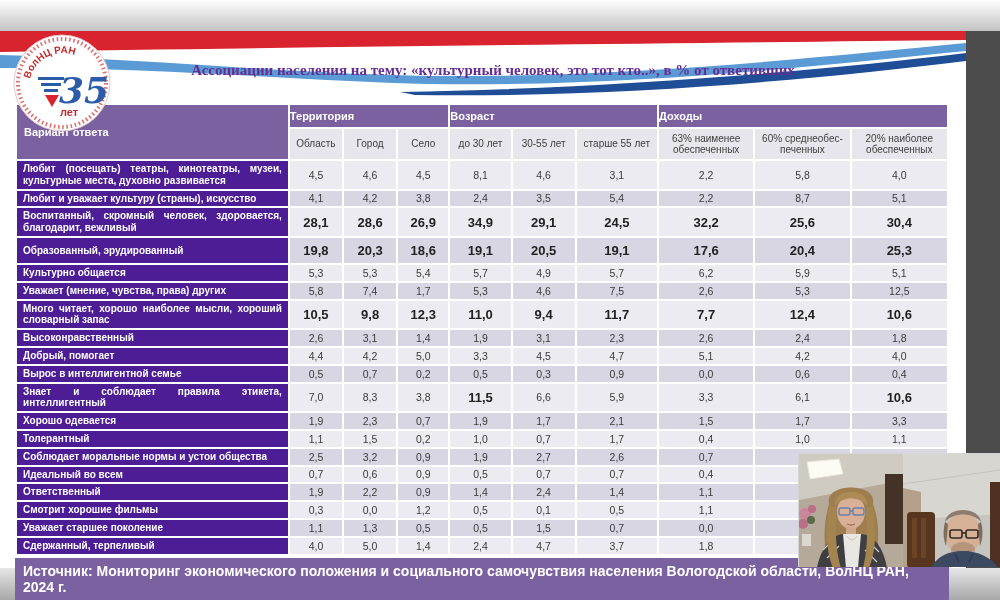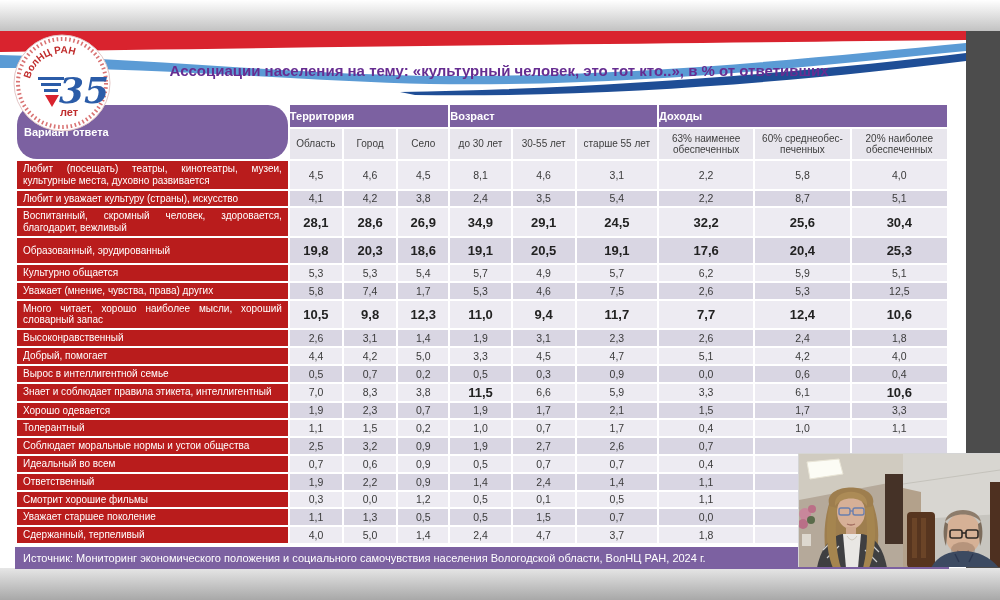--- a/index.html
+++ b/index.html
@@ -10,45 +10,45 @@
     background:linear-gradient(#ffffff, #c2c2c2); }
   .bottom-band { position:absolute; left:0; top:568px; width:1000px; height:32px;
     background:linear-gradient(#e6e6e6, #a8a8a8); }
   .right-panel { position:absolute; left:966px; top:31px; width:34px; height:537px;
     background:#4c4c4c; }
 
   .slide { position:absolute; left:0; top:31px; width:966px; height:537px; background:#ffffff; }
   .ribbon { position:absolute; left:0; top:0; width:966px; height:78px; }
   .logo { position:absolute; left:12px; top:2px; width:100px; height:100px; z-index:5; }
 
-  .slide-title { position:absolute; left:124px; top:31px; width:750px; text-align:center;
-    font-size:15px; font-weight:bold; color:#662d91; z-index:4; }
+  .slide-title { position:absolute; left:118px; top:31px; width:750px; text-align:center;
+    font-size:15px; font-weight:bold; color:#662d91; z-index:4;font-family:Liberation Serif, serif; }
 
   .content { position:absolute; left:15px; top:72px; width:934px; }
   table.data { border-collapse:separate; border-spacing:2px; width:934px; table-layout:fixed; }
   table.data td, table.data th { vertical-align:middle; overflow:hidden; }
 
   .corner-cell, .group-cell { background:#7c61a1; color:#fff; font-weight:bold;
     font-size:11px; }
-  .corner-cell { text-align:left; padding-left:7px; font-size:11px;border-radius:20px; }
+  .corner-cell { text-align:left; padding-left:7px; font-size:11px; }
   .group-cell { height:22px; }
   .sub-cell { background:#e8e6ed; color:#3d3d3d; font-size:10px; text-align:center;
     height:30px; line-height:1.15; overflow-wrap:break-word; padding:1px; }
 
-  .label-cell { background:#b91c1c; color:#fff; font-weight:normal; font-size:10px;
+  .label-cell { background:#4c1d95; color:#fff; font-weight:bold; font-size:10px;
     line-height:1.18; padding:2px 6px; text-align:left; }
   tr.row-multi .label-cell { text-align:justify; }
   .value-cell { font-size:10.5px; color:#3a3a3a; text-align:center; padding:1px; }
   tr.row-light .value-cell { background:#edebf2; }
   tr.row-dark .value-cell { background:#d9d6e3; }
   .v-em { font-size:13px; font-weight:bold; color:#222; }
   tr.row-em .value-cell { padding:5px 12px; }
 
   .source-bar { margin-top:2px; width:934px; background:#7c61a1; color:#fff;
-    font-weight:normal; font-size:11px; padding:5px 8px; }
+    font-weight:bold; font-size:14px; padding:5px 8px; }
 
   .video { position:absolute; top:453px; height:114px; overflow:hidden;
     border-top:1px solid #d5d5d5; z-index:20; }
   .video-1 { left:798px; width:105px; border-left:1px solid #d5d5d5; }
   .video-2 { left:903px; width:97px; }
   .video svg { display:block; }
 </style>
 </head>
 <body>
 

